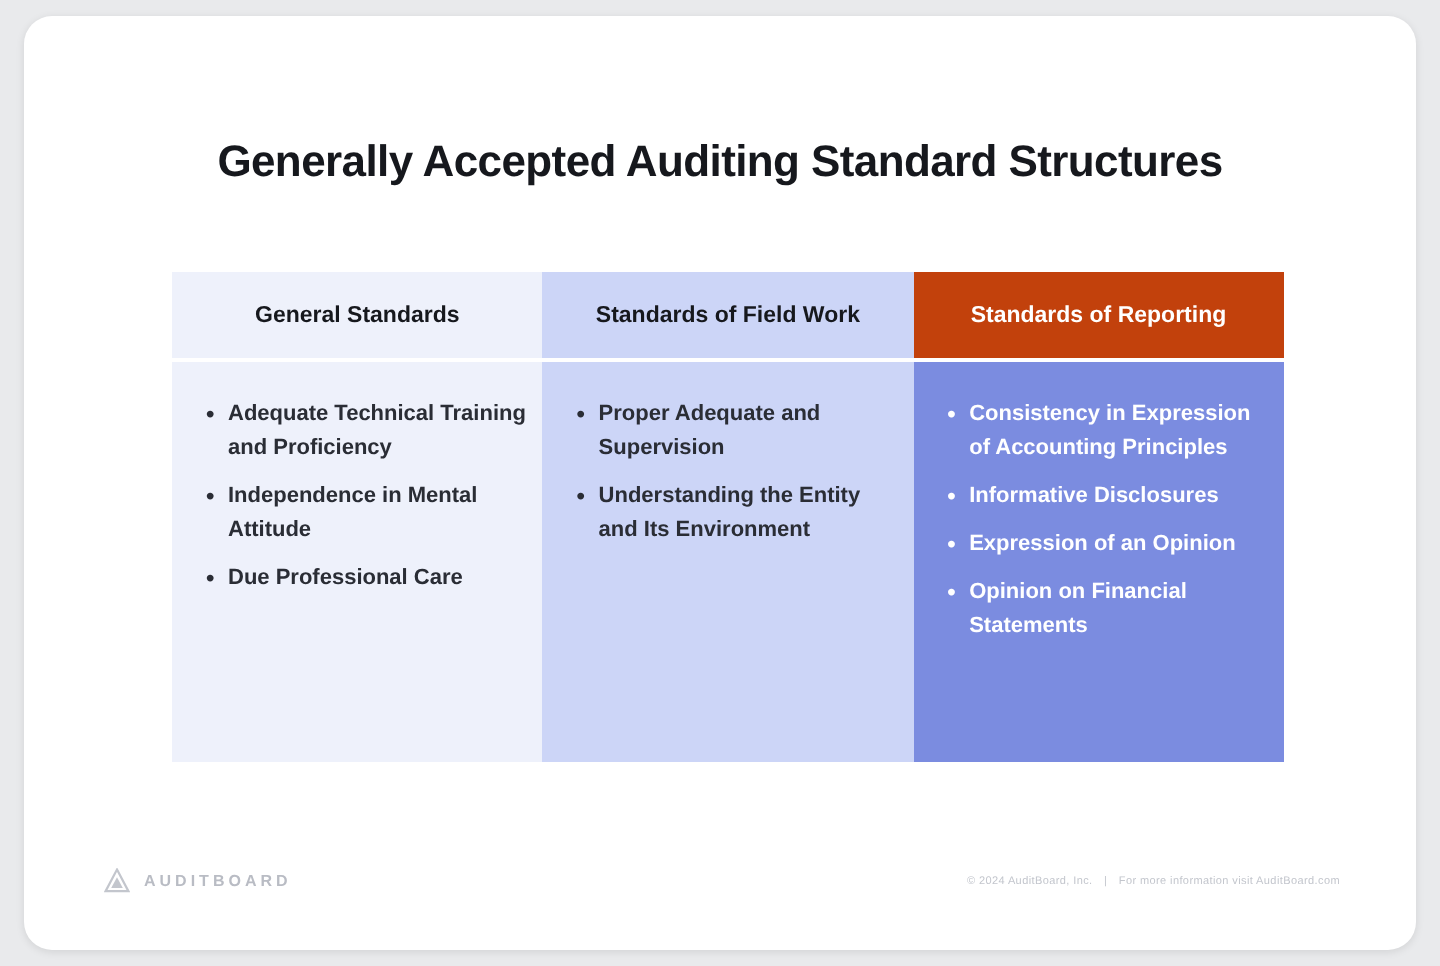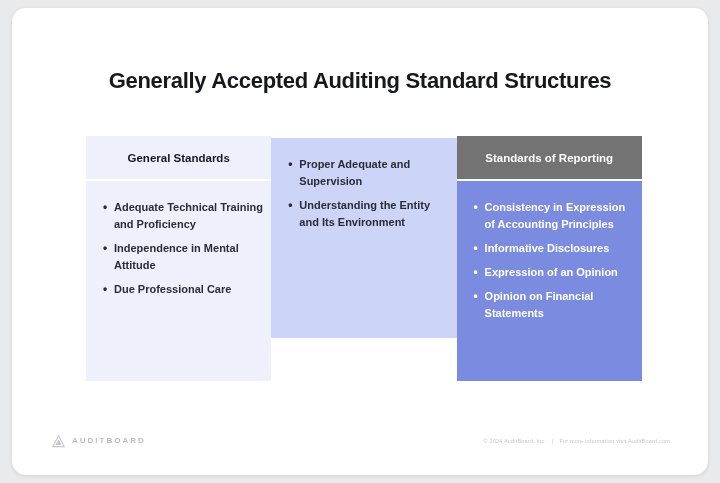--- a/index.html
+++ b/index.html
@@ -47,21 +47,21 @@
   }
   .col {
     width: 185.3px;
     display: flex;
     flex-direction: column;
   }
   .col-1 .head { background: #eef1fb; color: #16181d; }
   .col-1 .body { background: #eef1fb; }
   .col-2 .head { background: #ccd5f7; color: #16181d; }
   .col-2 .body { background: #ccd5f7; }
-  .col-3 .head { background: #737373; color: #ffffff; }
+  .col-3 .head { background: #c2410c; color: #ffffff; }
   .col-3 .body { background: #7b8ce0; }
 
   .head {
     height: 43px;
     display: flex;
     align-items: center;
     justify-content: center;
     font-size: 11.5px;
     font-weight: 700;
     text-align: center;
@@ -144,20 +144,21 @@
         <div class="body">
           <ul class="items">
             <li>Adequate Technical Training and Proficiency</li>
             <li>Independence in Mental Attitude</li>
             <li>Due Professional Care</li>
           </ul>
         </div>
       </div>
 
       <div class="col col-2">
+        <div class="head">Standards of Field Work</div>
         <div class="sep"></div>
         <div class="body">
           <ul class="items">
             <li>Proper Adequate and Supervision</li>
             <li>Understanding the Entity and Its Environment</li>
           </ul>
         </div>
       </div>
 
       <div class="col col-3">

